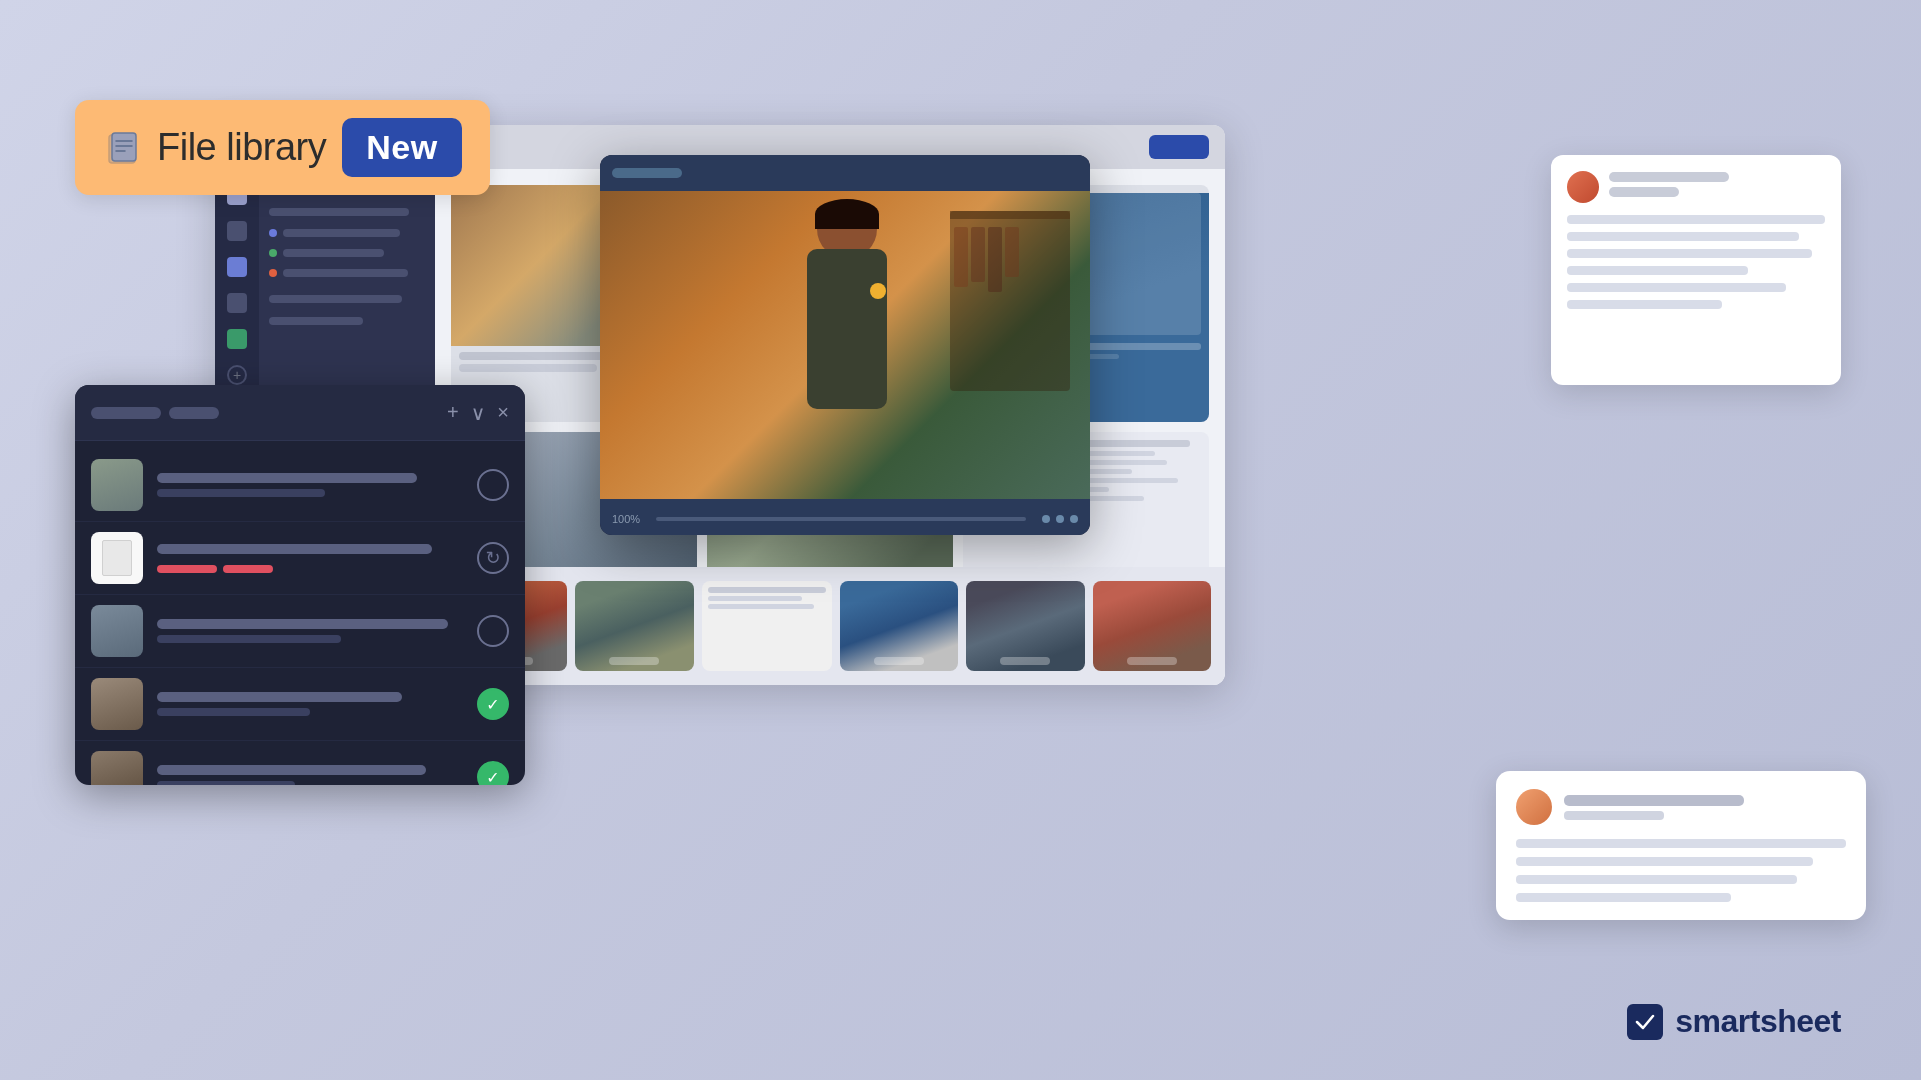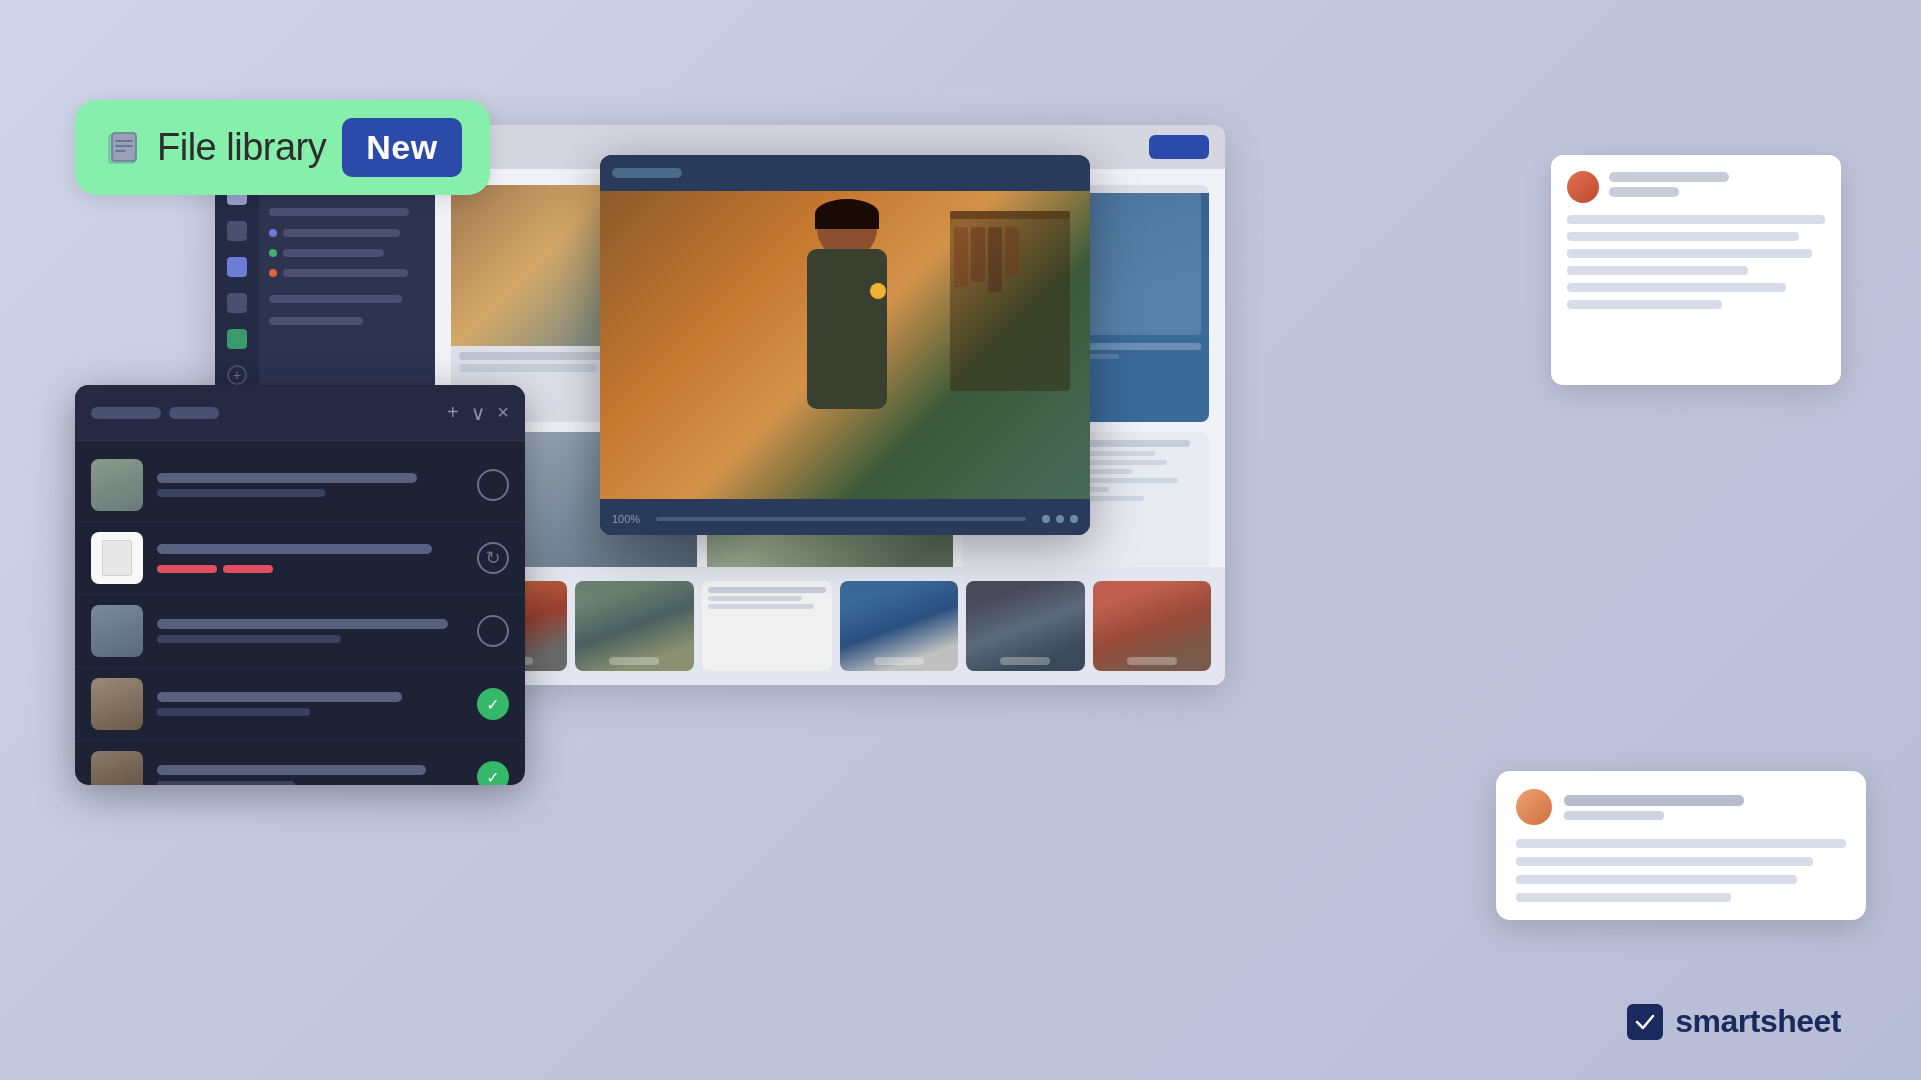--- a/index.html
+++ b/index.html
@@ -18,22 +18,22 @@
       position: absolute;
       inset: 0;
       background: linear-gradient(135deg, #d0d4e8 0%, #c4c8de 40%, #b8bdd6 100%);
     }
 
     
     .file-library-badge {
       position: absolute;
       top: 100px;
       left: 75px;
-      background: #86efac;
-      border-radius: 22px;
+      background: #fdba74;
+      border-radius: 14px;
       padding: 18px 28px;
       display: flex;
       align-items: center;
       gap: 16px;
       box-shadow: 0 4px 20px rgba(0,0,0,0.12);
       z-index: 50;
     }
 
     .file-library-icon {
       width: 38px;

